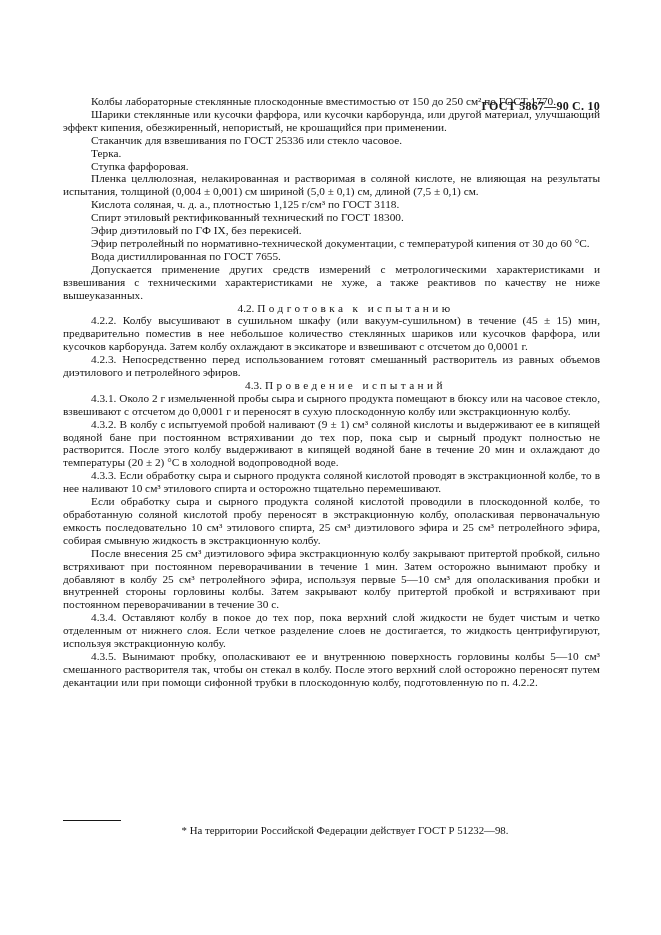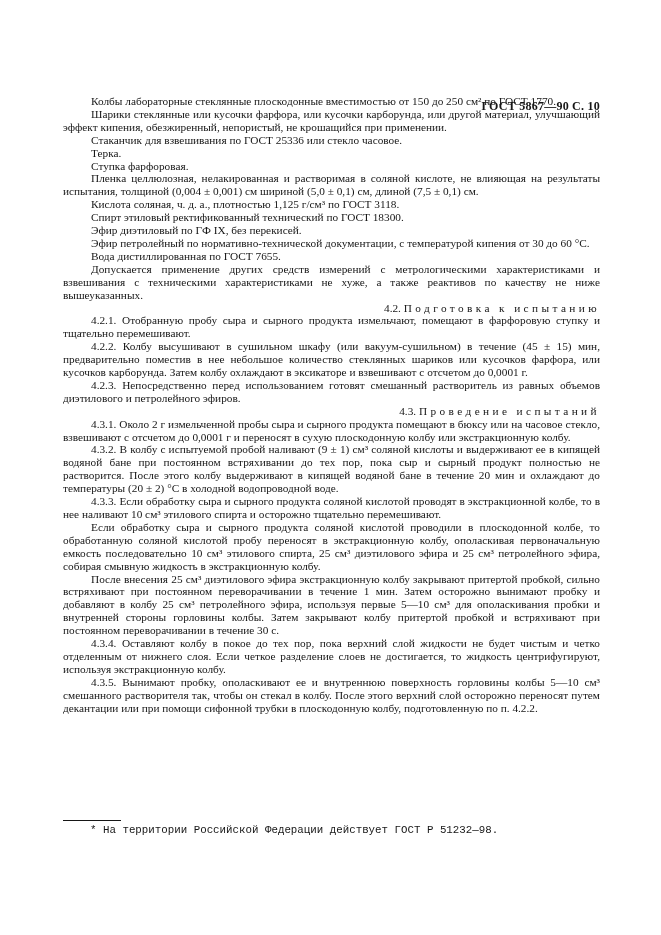--- a/index.html
+++ b/index.html
@@ -32,41 +32,40 @@
     left: 63px;
     width: 537px;
     font-size: 11.3px;
     line-height: 12.9px;
     text-align: justify;
   }
   .para {
     margin: 0;
     text-indent: 28px;
   }
-  .para.heading { text-align: right; }
+  .para.heading { text-align: center; }
   .sparse { letter-spacing: 0.3em; }
   .footnote-block {
     position: absolute;
     left: 63px;
     top: 820px;
     width: 537px;
     font-size: 10.8px;
     line-height: 12.5px;
   }
   .footnote-rule {
     width: 58px;
     height: 0;
     border-top: 1.2px solid #161616;
     margin: 0 0 3px 0;
   }
   .footnote-text {
     margin: 0;
     text-indent: 27px;
-    text-align: left;
-    font-family: Liberation Mono, monospace;
+    text-align: center;
   }
 </style>
 </head>
 <body>
 
 <div class="sheet">
   <div class="running-header">ГОСТ 5867—90 С. 10</div>
 
   <div class="body-text" id="paragraphs">
       <p class="para">Колбы лабораторные стеклянные плоскодонные вместимостью от 150 до 250 см² по ГОСТ 1770.</p>
@@ -75,21 +74,20 @@
       <p class="para">Терка.</p>
       <p class="para">Ступка фарфоровая.</p>
       <p class="para">Пленка целлюлозная, нелакированная и растворимая в соляной кислоте, не влияющая на результаты испытания, толщиной (0,004 ± 0,001) см шириной (5,0 ± 0,1) см, длиной (7,5 ± 0,1) см.</p>
       <p class="para">Кислота соляная, ч. д. а., плотностью 1,125 г/см³ по ГОСТ 3118.</p>
       <p class="para">Спирт этиловый ректификованный технический по ГОСТ 18300.</p>
       <p class="para">Эфир диэтиловый по ГФ IX, без перекисей.</p>
       <p class="para">Эфир петролейный по нормативно-технической документации, с температурой кипения от 30 до 60 °С.</p>
       <p class="para">Вода дистиллированная по ГОСТ 7655.</p>
       <p class="para">Допускается применение других средств измерений с метрологическими характеристиками и взвешивания с техническими характеристиками не хуже, а также реактивов по качеству не ниже вышеуказанных.</p>
       <p class="para heading"><span>4.2. </span><span class="sparse">Подготовка к испытанию</span></p>
-      <p class="para">4.2.1. Отобранную пробу сыра и сырного продукта измельчают, помещают в фарфоровую ступку и тщательно перемешивают.</p>
       <p class="para">4.2.2. Колбу высушивают в сушильном шкафу (или вакуум-сушильном) в течение (45 ± 15) мин, предварительно поместив в нее небольшое количество стеклянных шариков или кусочков фарфора, или кусочков карборунда. Затем колбу охлаждают в эксикаторе и взвешивают с отсчетом до 0,0001 г.</p>
       <p class="para">4.2.3. Непосредственно перед использованием готовят смешанный растворитель из равных объемов диэтилового и петролейного эфиров.</p>
       <p class="para heading"><span>4.3. </span><span class="sparse">Проведение испытаний</span></p>
       <p class="para">4.3.1. Около 2 г измельченной пробы сыра и сырного продукта помещают в бюксу или на часовое стекло, взвешивают с отсчетом до 0,0001 г и переносят в сухую плоскодонную колбу или экстракционную колбу.</p>
       <p class="para">4.3.2. В колбу с испытуемой пробой наливают (9 ± 1) см³ соляной кислоты и выдерживают ее в кипящей водяной бане при постоянном встряхивании до тех пор, пока сыр и сырный продукт полностью не растворится. После этого колбу выдерживают в кипящей водяной бане в течение 20 мин и охлаждают до температуры (20 ± 2) °С в холодной водопроводной воде.</p>
       <p class="para">4.3.3. Если обработку сыра и сырного продукта соляной кислотой проводят в экстракционной колбе, то в нее наливают 10 см³ этилового спирта и осторожно тщательно перемешивают.</p>
       <p class="para">Если обработку сыра и сырного продукта соляной кислотой проводили в плоскодонной колбе, то обработанную соляной кислотой пробу переносят в экстракционную колбу, ополаскивая первоначальную емкость последовательно 10 см³ этилового спирта, 25 см³ диэтилового эфира и 25 см³ петролейного эфира, собирая смывную жидкость в экстракционную колбу.</p>
       <p class="para">После внесения 25 см³ диэтилового эфира экстракционную колбу закрывают притертой пробкой, сильно встряхивают при постоянном переворачивании в течение 1 мин. Затем осторожно вынимают пробку и добавляют в колбу 25 см³ петролейного эфира, используя первые 5—10 см³ для ополаскивания пробки и внутренней стороны горловины колбы. Затем закрывают колбу притертой пробкой и встряхивают при постоянном переворачивании в течение 30 с.</p>
       <p class="para">4.3.4. Оставляют колбу в покое до тех пор, пока верхний слой жидкости не будет чистым и четко отделенным от нижнего слоя. Если четкое разделение слоев не достигается, то жидкость центрифугируют, используя экстракционную колбу.</p>
       <p class="para">4.3.5. Вынимают пробку, ополаскивают ее и внутреннюю поверхность горловины колбы 5—10 см³ смешанного растворителя так, чтобы он стекал в колбу. После этого верхний слой осторожно переносят путем декантации или при помощи сифонной трубки в плоскодонную колбу, подготовленную по п. 4.2.2.</p>

